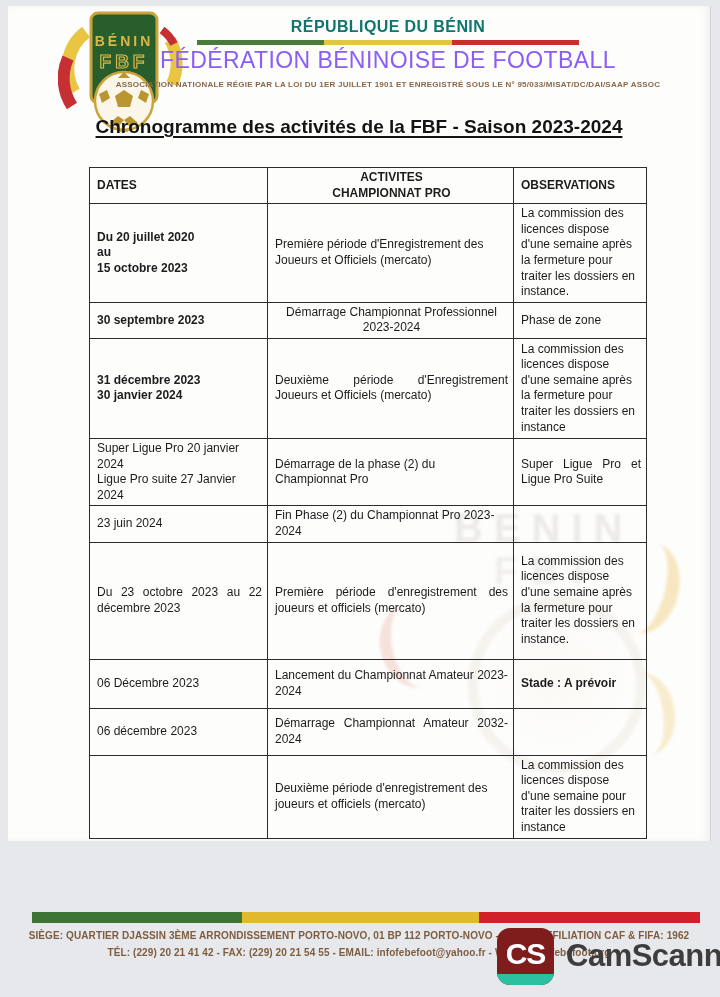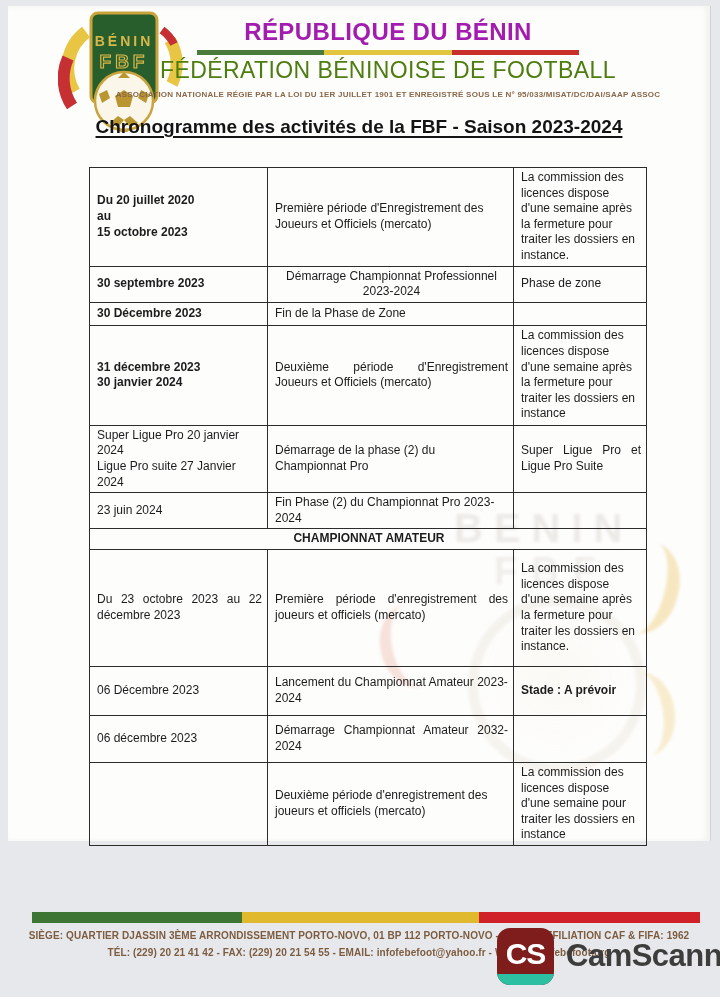--- a/index.html
+++ b/index.html
@@ -10,26 +10,26 @@
     -webkit-font-smoothing:antialiased;
   }
   .page{
     position:absolute;left:8px;top:6px;width:702px;height:835px;
     background:#fdfdfc;border-right:1px solid #d3d3d6;
     box-shadow:inset -4px 0 6px rgba(0,0,0,.05);
   }
   
   .fbf-logo{position:absolute;left:50px;top:4px;width:132px;height:122px;}
   .header-text{position:absolute;left:100px;top:12px;width:560px;text-align:center;}
-  .republic{font-size:24px;font-weight:bold;color:#a21caf;letter-spacing:.4px;}
+  .republic{font-size:16px;font-weight:bold;color:#0f766e;letter-spacing:.4px;}
   .flagline{width:382px;height:5px;margin:4px auto 2px auto;display:flex;}
   .flagline .g{flex:1;}
   .flagline .y{flex:1;}
   .flagline .r{flex:1;}
-  .federation{font-size:23px;font-weight:400;color:#4d7c0f;letter-spacing:.4px;margin-top:1px;}
+  .federation{font-size:23px;font-weight:400;color:#8b5cf6;letter-spacing:.4px;margin-top:1px;}
   .assoc{font-size:8px;font-weight:600;color:#8a684a;letter-spacing:.25px;margin-top:6px;}
   .doc-title{
     position:absolute;left:0;top:110px;width:100%;text-align:center;
     font-size:19px;font-weight:bold;color:#141414;
   }
   .doc-title span{text-decoration:underline;text-decoration-thickness:2px;text-underline-offset:3px;}
   
   .wm{position:absolute;left:368px;top:478px;width:305px;height:295px;opacity:.55;
       filter:blur(1.5px);pointer-events:none;z-index:0;}
   .wm-benin{position:absolute;left:78px;top:22px;font-size:40px;font-weight:bold;
@@ -135,57 +135,55 @@
     <div class="wm-red"></div>
   </div>
 
   <table class="schedule">
     <colgroup>
         <col style="width:178px">
         <col style="width:246px">
         <col style="width:133px">
       </colgroup>
     <tbody>
+        <tr style="height:32px">
+      <td class="hdr">DATES</td>
+      <td class="hdr ctr pre">ACTIVITES
+CHAMPIONNAT PRO</td>
+      <td class="hdr bot">OBSERVATIONS</td>
+    </tr>
     <tr style="height:98px">
       <td class="b pre">Du 20 juillet 2020
 au
 15 octobre 2023</td>
       <td>Première période d'Enregistrement des Joueurs et Officiels (mercato)</td>
       <td class="obs top">La commission des licences dispose d'une semaine après la fermeture pour traiter les dossiers en instance.</td>
     </tr>
     <tr style="height:33px">
       <td class="b">30 septembre 2023</td>
       <td class="ctr">Démarrage Championnat Professionnel 2023-2024</td>
       <td class="obs top">Phase de zone</td>
     </tr>
-    <tr style="height:23px">
-      <td class="b">30 Décembre 2023</td>
-      <td>Fin de la Phase de Zone</td>
-      <td class="obs"></td>
-    </tr>
     <tr style="height:100px">
       <td class="b pre">31 décembre 2023
 30 janvier 2024</td>
       <td class="just">Deuxième période d'Enregistrement Joueurs et Officiels (mercato)</td>
       <td class="obs top">La commission des licences dispose d'une semaine après la fermeture pour traiter les dossiers en instance</td>
     </tr>
     <tr style="height:33px">
       <td class="pre">Super Ligue Pro 20 janvier 2024
 Ligue Pro suite 27 Janvier 2024</td>
       <td>Démarrage de la phase (2) du Championnat Pro</td>
       <td class="obs just">Super Ligue Pro et Ligue Pro Suite</td>
     </tr>
     <tr style="height:35px">
       <td>23 juin 2024</td>
       <td>Fin Phase (2) du Championnat Pro 2023-2024</td>
       <td class="obs"></td>
     </tr>
-    <tr style="height:18px">
-      <td colspan="3" class="section">CHAMPIONNAT AMATEUR</td>
-    </tr>
     <tr style="height:117px">
       <td class="just">Du 23 octobre 2023 au 22 décembre 2023</td>
       <td class="just">Première période d'enregistrement des joueurs et officiels (mercato)</td>
       <td class="obs top">La commission des licences dispose d'une semaine après la fermeture pour traiter les dossiers en instance.</td>
     </tr>
     <tr style="height:49px">
       <td>06 Décembre 2023</td>
       <td>Lancement du Championnat Amateur 2023-2024</td>
       <td class="obs b">Stade : A prévoir</td>
     </tr>

